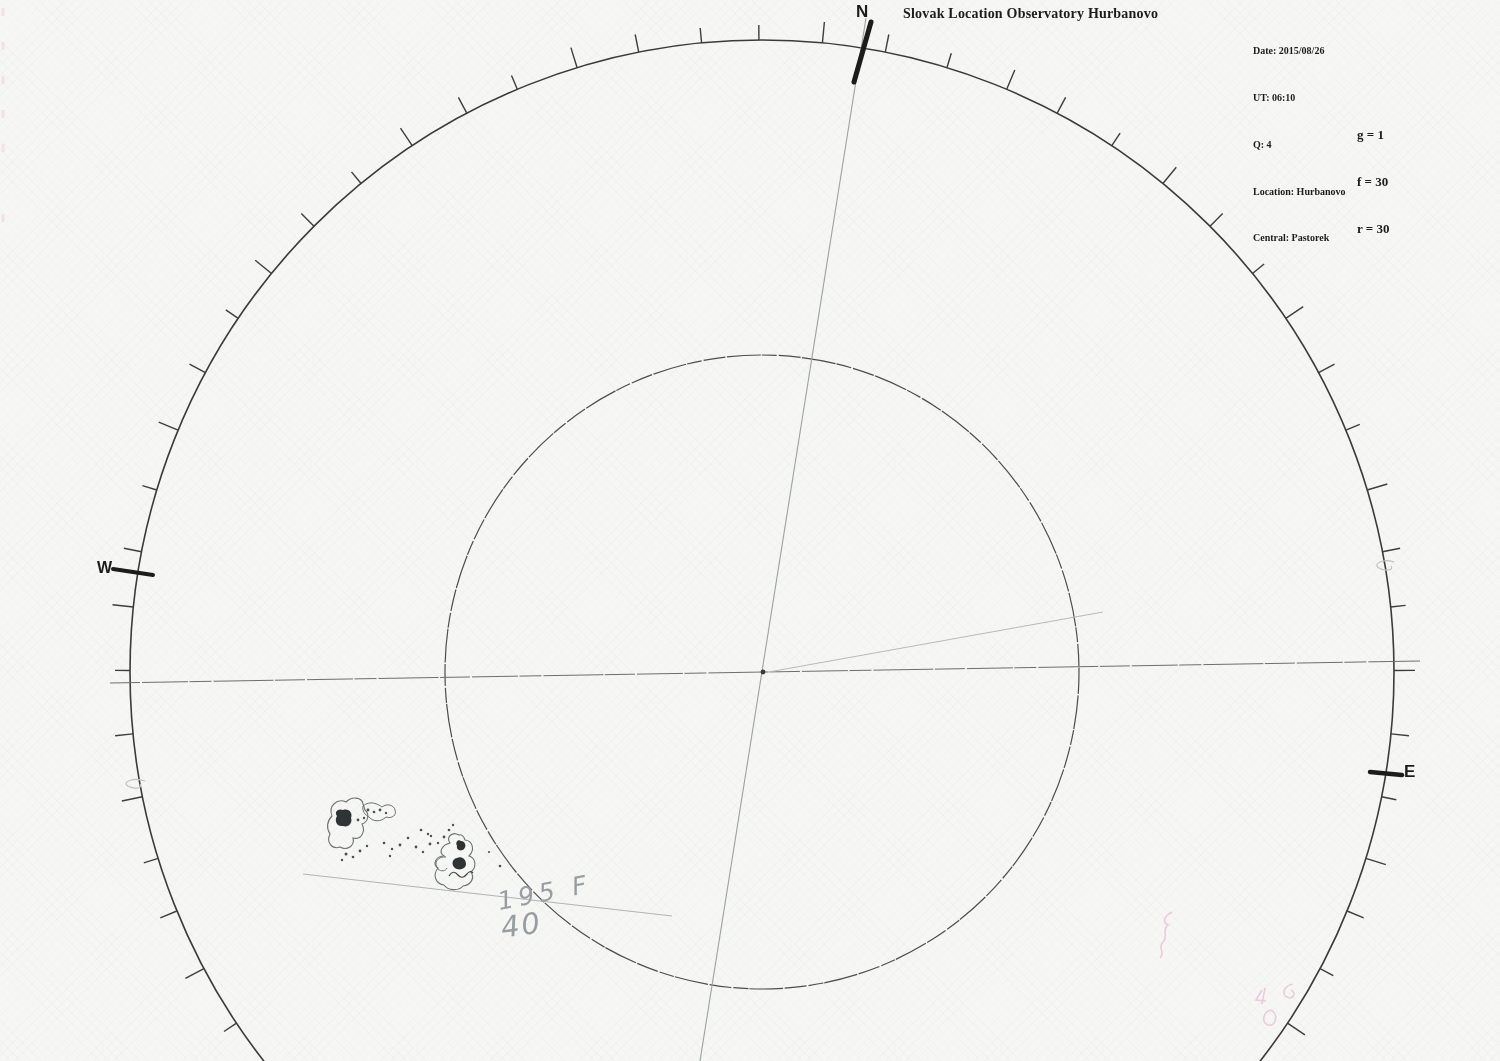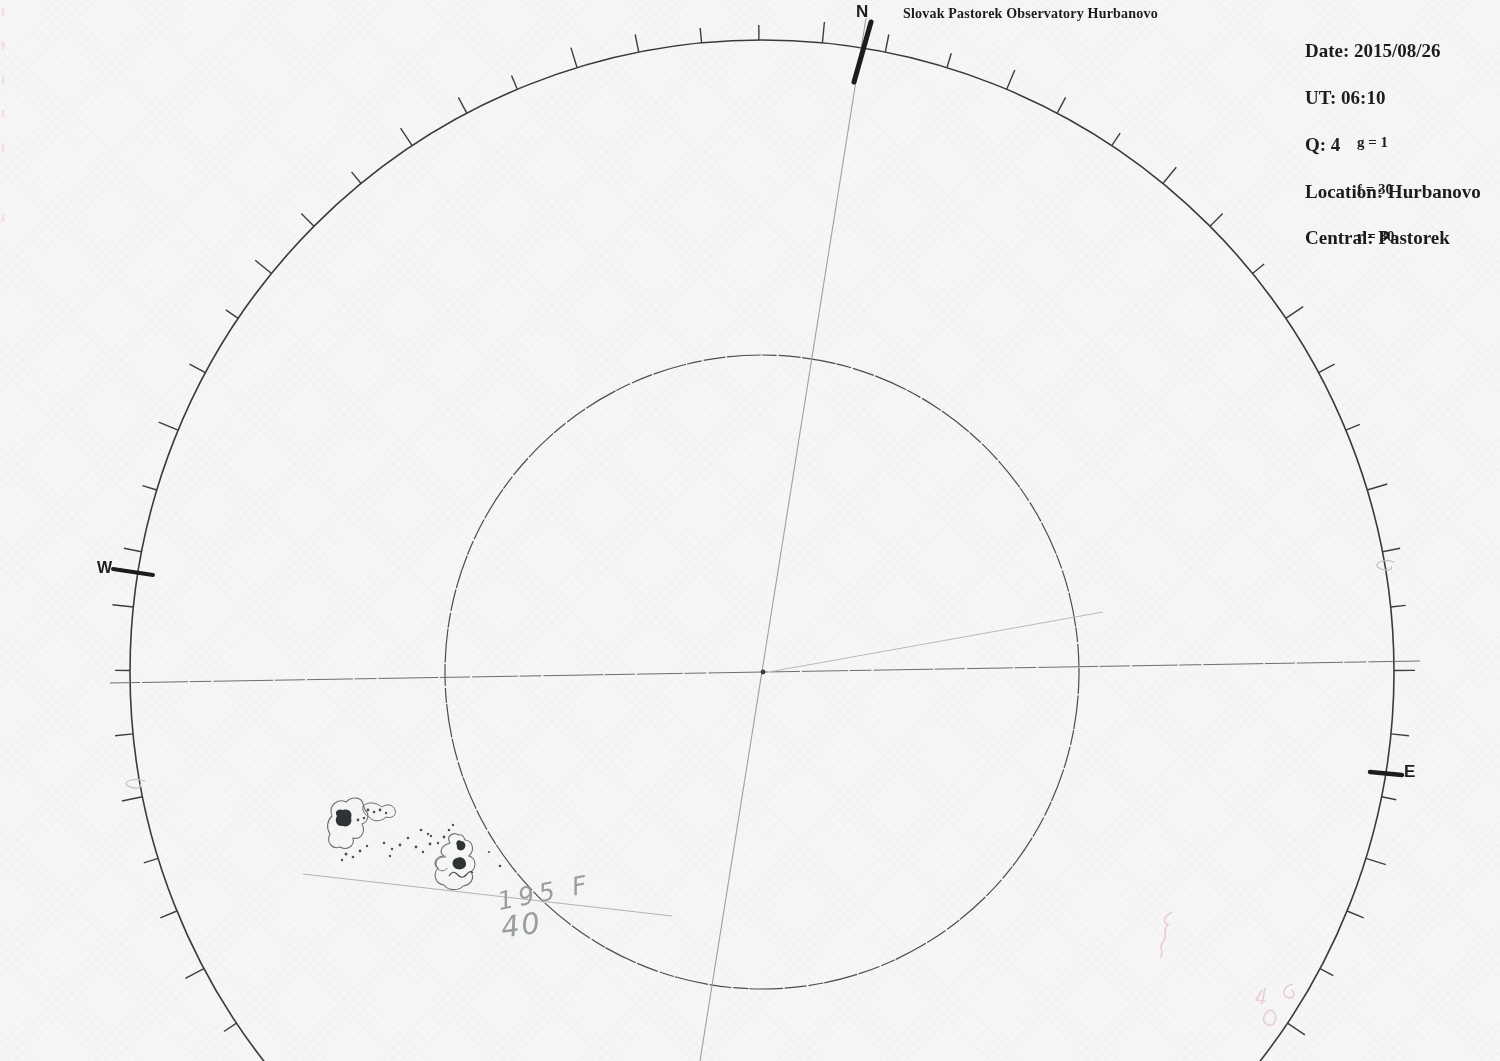--- a/index.html
+++ b/index.html
@@ -11,22 +11,22 @@
       repeating-linear-gradient(45deg, rgba(60,60,60,0.018) 0 1px, transparent 1px 7px),
       repeating-linear-gradient(-45deg, rgba(60,60,60,0.018) 0 1px, transparent 1px 7px);
   }
   svg.layer{position:absolute;left:0;top:0;}
   .txt{position:absolute;color:#1c1c1c;white-space:pre;}
   .printed{font-family:"Liberation Serif",serif;font-weight:bold;}
   .title{left:903px;top:6px;font-size:14px;letter-spacing:.2px;}
   .compass-n{left:856px;top:2px;font-size:17px;font-family:"Liberation Sans",sans-serif;}
   .compass-w{left:97px;top:559px;font-size:16px;font-family:"Liberation Sans",sans-serif;}
   .compass-e{left:1404px;top:762px;font-size:17px;font-family:"Liberation Sans",sans-serif;}
-  .meta{left:1305px;top:12px;font-size:19px;line-height:15.6px;}
-  .stats{left:1357px;top:104px;font-size:15px;line-height:15.6px;}
+  .meta{left:1253px;top:12px;font-size:10px;line-height:15.6px;}
+  .stats{left:1357px;top:96px;font-size:13px;line-height:15.6px;}
   .spotlabels{left:568px;top:888px;font-size:13.5px;line-height:15px;}
   .hand{font-family:"DejaVu Sans",sans-serif;font-style:italic;font-weight:300;color:#979da1;}
   .hand-group{left:497px;top:878px;font-size:25px;letter-spacing:5px;transform:rotate(-11deg);}
   .hand-count{left:501px;top:908px;font-size:29px;letter-spacing:2px;transform:rotate(-8deg);}
 </style>
 </head>
 <body>
 
 <div class="paper">
 
@@ -179,21 +179,21 @@
     </g>
 
     <g fill="none" stroke="#e3a8cd" stroke-width="1.6" opacity="0.55">
       <path d="M1172,912 C1164,916 1162,922 1168,925 C1161,930 1169,936 1163,942 C1157,949 1166,952 1160,958"></path>
       <path d="M1262,990 l-6,10 l10,1 M1265,988 l-3,16"></path>
       <path d="M1293,984 C1284,986 1281,994 1287,997 C1293,1000 1297,993 1291,990"></path>
       <path d="M1271,1010 C1263,1012 1261,1022 1268,1025 C1276,1027 1279,1014 1271,1010"></path>
     </g>
   </svg>
 
-  <div class="txt printed title">Slovak Pastorek Observatory Hurbanovo</div>
+  <div class="txt printed title">Slovak Location Observatory Hurbanovo</div>
 
   <div class="txt printed compass-n">N</div>
   <div class="txt printed compass-w">W</div>
   <div class="txt printed compass-e">E</div>
 
   <div class="txt printed meta">
     <div>Date: 2015/08/26</div>
     <div>UT: 06:10</div>
     <div>Q: 4</div>
     <div>Location: Hurbanovo</div>

